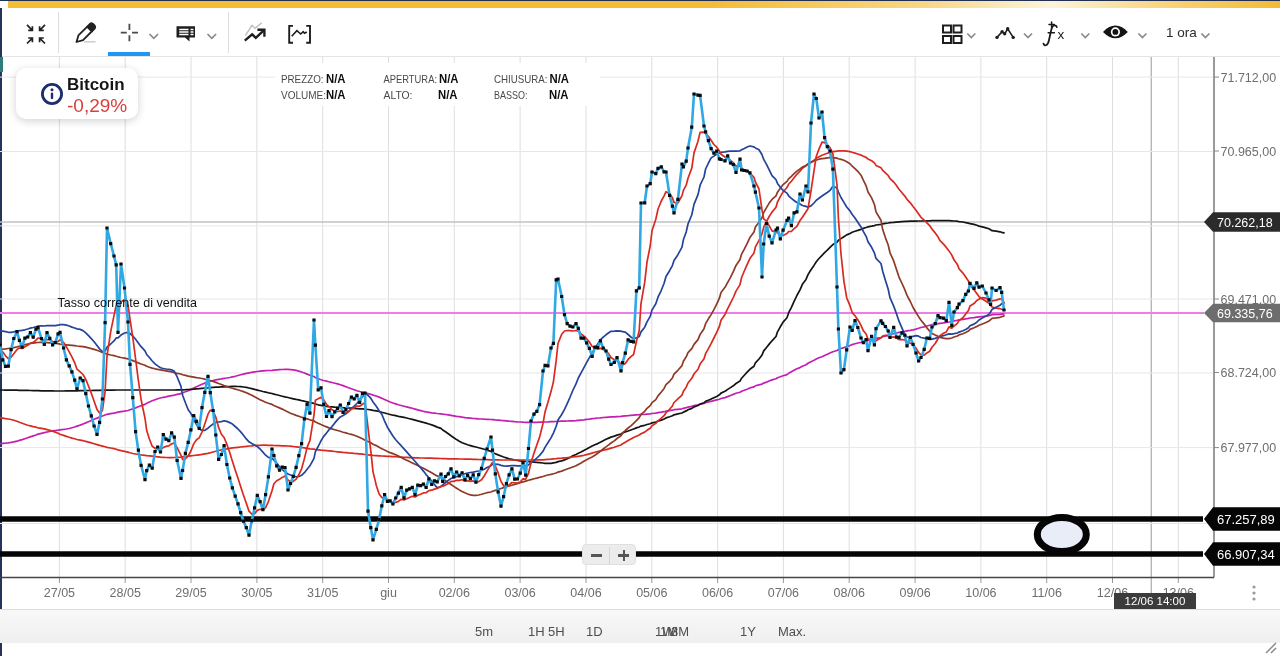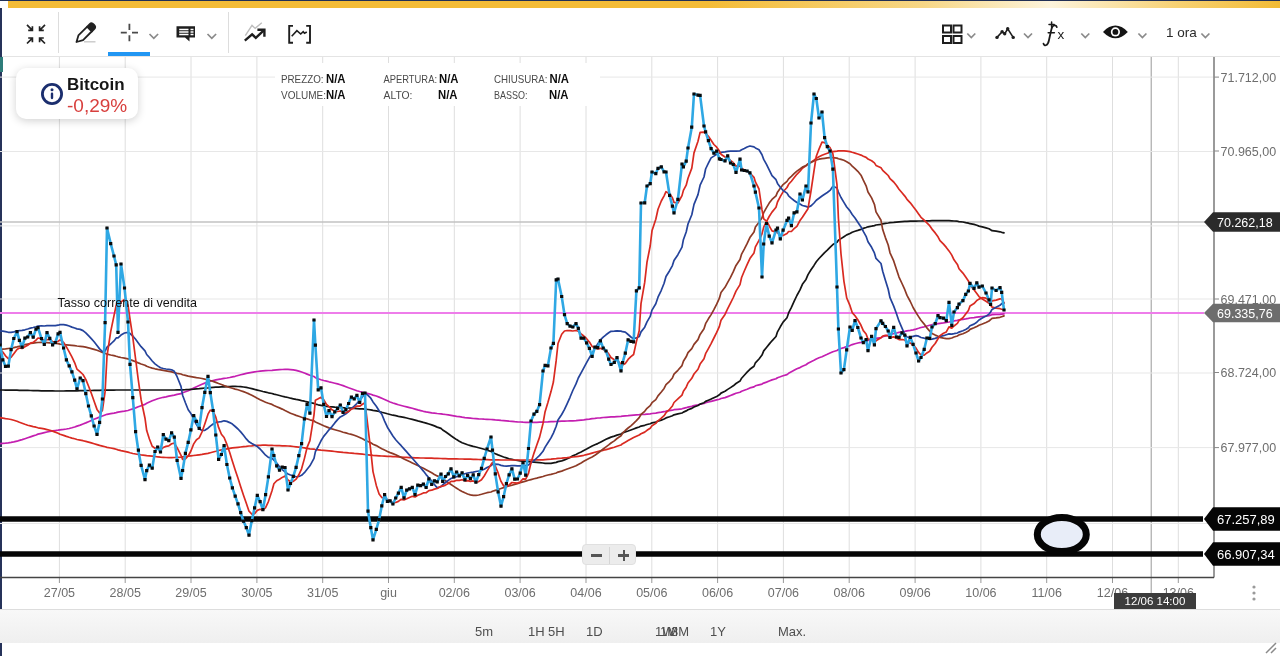--- a/index.html
+++ b/index.html
@@ -223,17 +223,17 @@
 <div style="position:absolute;left:39.5px;top:4.5px;width:2.5px;height:11px;background:#555"></div>
 </div>
 <div class="footer">
 <span class="tf" style="left:475px">5m</span>
 <span class="tf" style="left:528px">1H</span>
 <span class="tf" style="left:548px">5H</span>
 <span class="tf" style="left:586px">1D</span>
 <span class="tf" style="left:655px">1W</span>
 <span class="tf" style="left:660px">1M</span>
 <span class="tf" style="left:671px">3M</span>
-<span class="tf" style="left:710px">1Y</span>
+<span class="tf" style="left:740px">1Y</span>
 <span class="tf" style="left:778px">Max.</span>
 <svg width="14" height="14" style="position:absolute;left:1264px;top:31px">
       <path d="M12 2 L2 12 M12 7 L7 12" stroke="#8a8a8a" stroke-width="1.5"></path>
     </svg>
 </div>
 </body></html>

